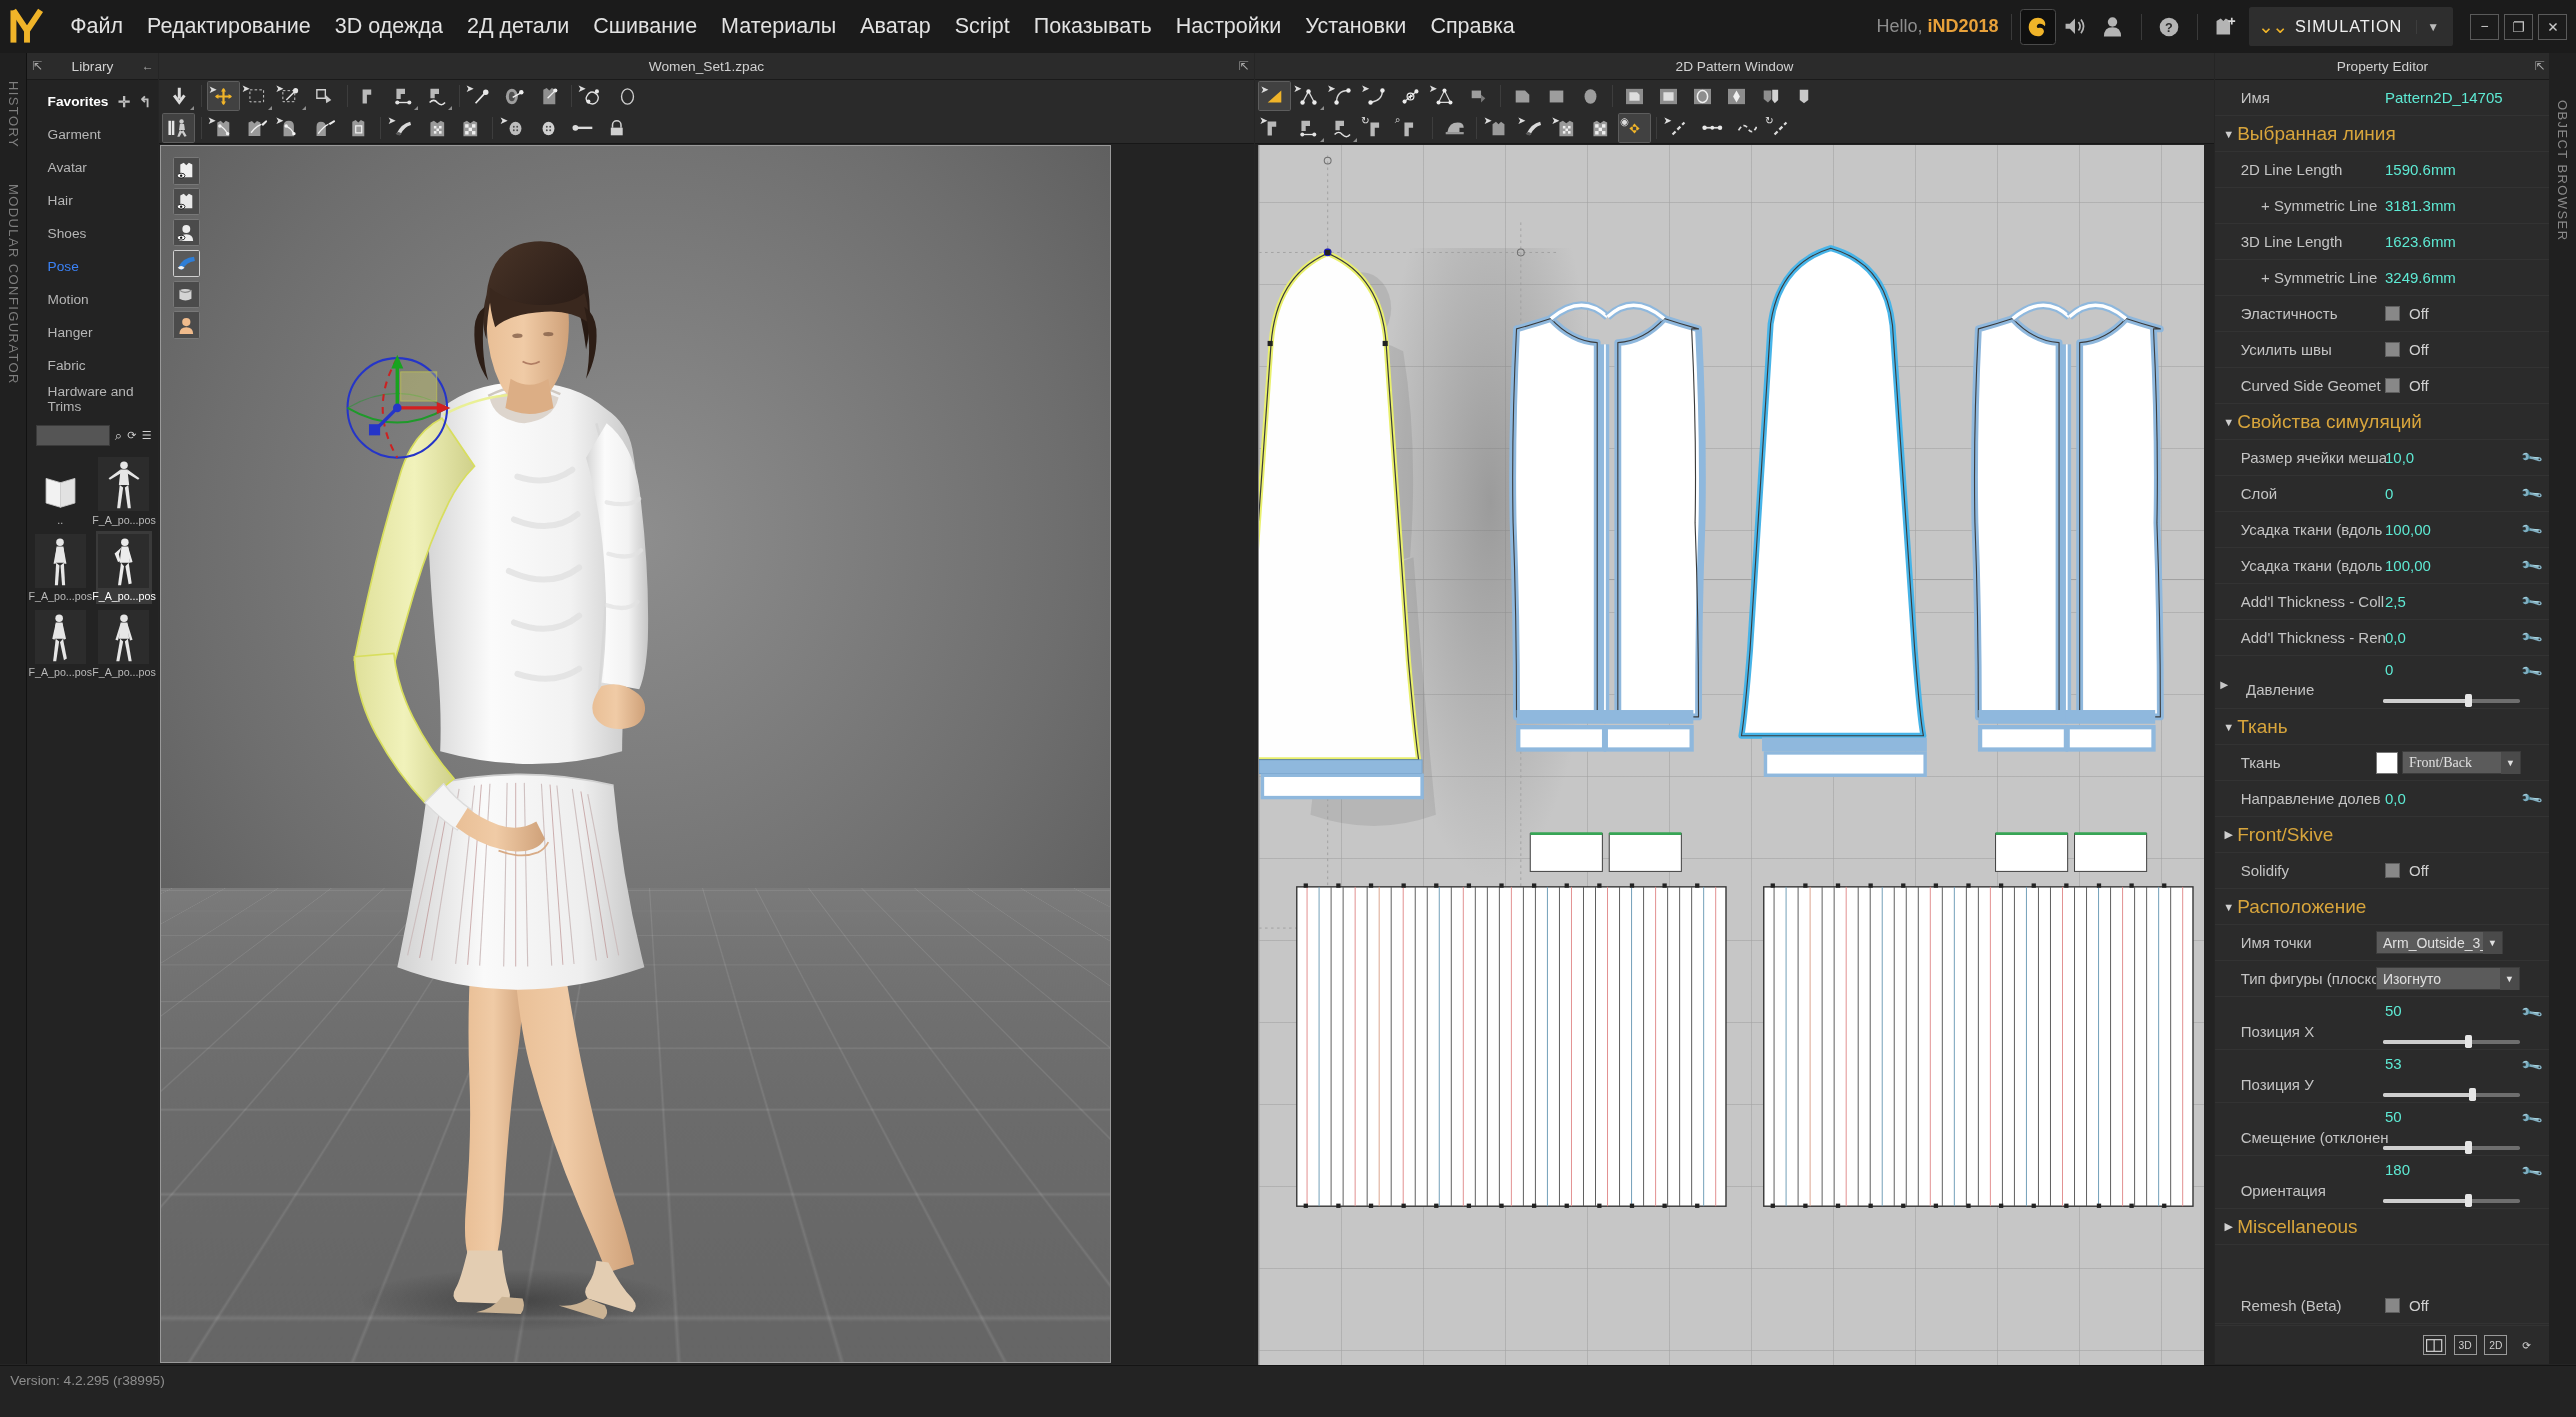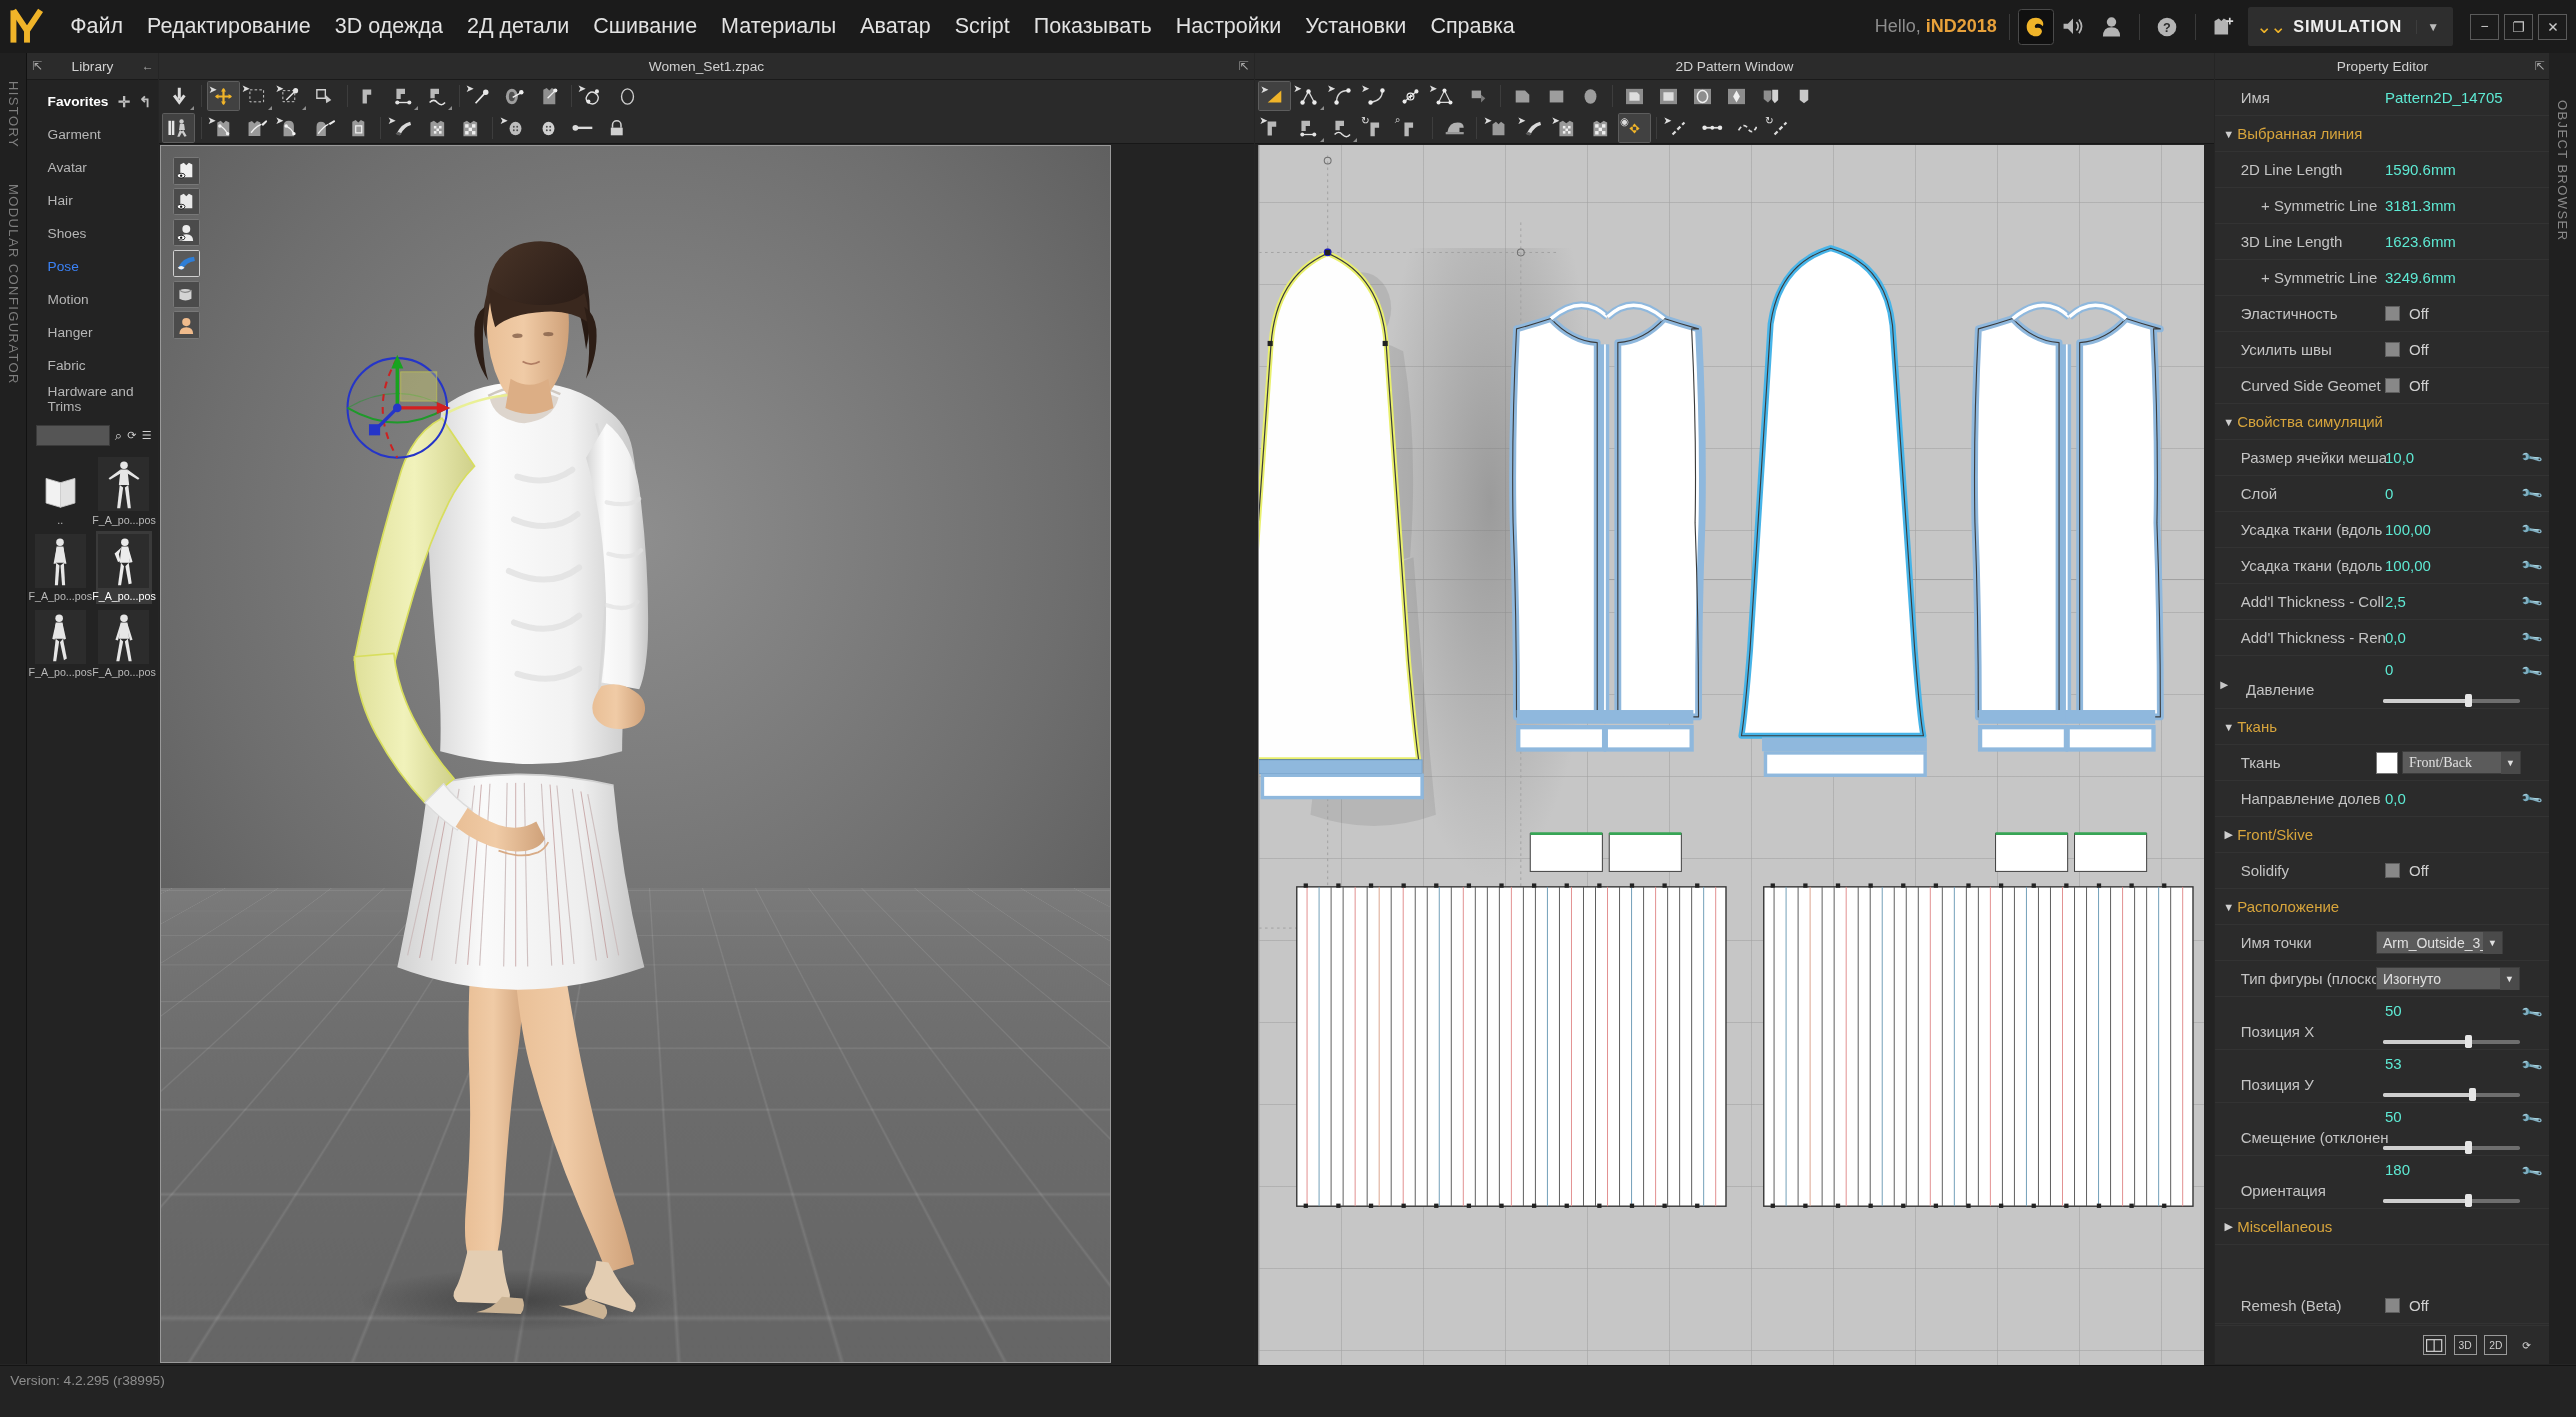--- a/index.html
+++ b/index.html
@@ -31,21 +31,21 @@
   .tb-ico {
     width:38px; height:38px; display:flex; align-items:center; justify-content:center;
     font-size:20.6px; color:#b4b4b4;
   }
   .tb-ico.boxed { background:#101010; border:0.9px solid #4a4a4a; border-radius:3.4px; width:36px; height:36px;}
   .sim-btn {
     display:flex; align-items:center; height:39px; background:#2e2e2e; border-radius:2.6px;
     padding:0 3.4px 0 8.6px; margin-left:5.2px;
   }
   .sim-btn .chev { color:#f0b429; font-size:19px; margin-right:8.6px; letter-spacing:-1.7px;}
-  .sim-label { font-size:16.3px; font-weight:bold; color:#efefef; letter-spacing:0.9px; }
+  .sim-label { font-size:16.3px; font-weight:normal; color:#efefef; letter-spacing:0.9px; }
   .sim-drop { margin-left:13.7px; padding:0 10.3px; border-left:0.9px solid #3d3d3d; font-size:12px; color:#bbb;}
   .wbtns { display:flex; margin-left:12px; margin-right:8.6px; }
   .wbtn {
     width:29px; height:26px; border:0.9px solid #5a5a5a; margin-left:5.2px; color:#c9c9c9;
     display:flex; align-items:center; justify-content:center; font-size:13.7px; background:transparent;
   }
 
   
   .vrail {
     position:absolute; left:0; top:53px; width:27px; height:1311px; background:#202020;
@@ -162,21 +162,21 @@
     padding-left:12px; padding-right:8.6px; position:relative;
   }
   .pe-label { font-size:15px; color:#c4c4c4; white-space:nowrap; overflow:hidden; }
   .pe-label.ind1 { margin-left:13.7px; }
   .pe-label.ind2 { margin-left:34px; }
   .pe-val { font-size:15px; color:#5eead4; position:absolute; left:170px; white-space:nowrap; }
   .pe-grp {
     display:flex; align-items:center; min-height:36px; border-bottom:0.9px solid #333; padding-left:5.2px;
   }
   .pe-grp .tri { width:17px; text-align:center; font-size:11px; color:#cfcfcf; }
-  .pe-grp .gl { font-size:15px; color:#d8a53c; }
+  .pe-grp .gl { font-size:19px; color:#d8a53c; }
   .chk { width:14.6px; height:14.6px; background:#888; border:0.9px solid #5e5e5e; position:absolute; left:170px;}
   .chk-txt { position:absolute; left:194px; font-size:15px; color:#d0d0d0; }
   .wrench { position:absolute; right:8.6px; font-size:14.6px; color:#bdbdbd; transform:rotate(-35deg); }
   .slider { position:absolute; left:168px; bottom:5.2px; width:137px; height:4.3px; background:#6e6e6e; border-radius:1.7px;}
   .slider .fill { position:absolute; left:0; top:0; height:4.3px; background:#cfcfcf; border-radius:1.7px;}
   .slider .knob { position:absolute; top:-4.3px; width:6.9px; height:13px; background:#e6e6e6; border-radius:1.7px;}
   .pe-two { flex-direction:column; align-items:flex-start; justify-content:center; min-height:50px; }
   .pe-two .pe-label { margin-top:13.7px; }
   .combo {
     position:absolute; left:161px; height:23px; background:#5b5b5b; border:0.9px solid #3c3c3c;

